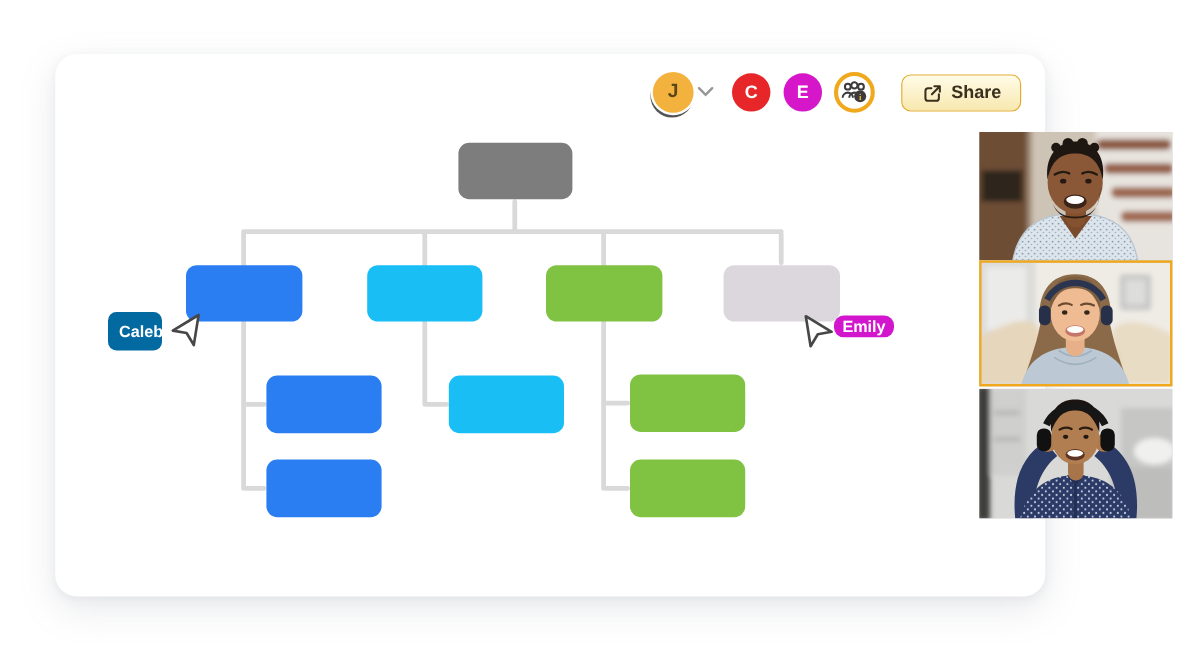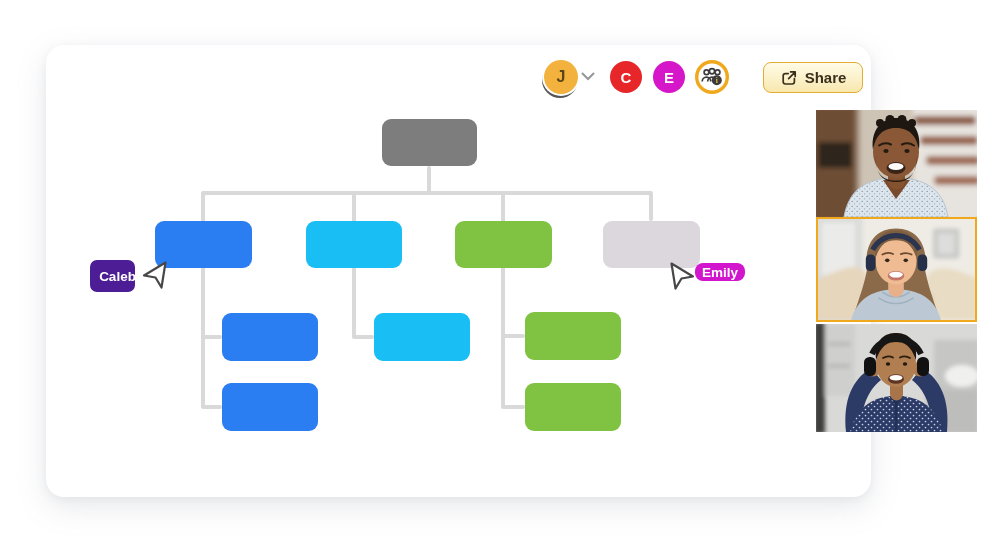--- a/index.html
+++ b/index.html
@@ -89,29 +89,29 @@
       <circle cx="12.5" cy="13.2" r="2.4"></circle>
       <circle cx="18" cy="12.2" r="2.6"></circle>
       <circle cx="23.5" cy="13.2" r="2.4"></circle>
       <path d="M8.2 22.5 a4.3 4.3 0 0 1 8.6 0"></path>
       <path d="M13.7 22.5 a4.3 4.3 0 0 1 8.6 0"></path>
     </g>
     <circle cx="22.8" cy="21.3" r="5" fill="#3b3b3b"></circle>
     <text x="22.8" y="24" font-size="7.5" fill="#f3b23d" text-anchor="middle" font-weight="bold" font-family="Liberation Serif, serif">i</text>
   </svg>
 
-  <div id="share-btn" style="color: rgb(57, 48, 29); margin-left: 12px;">
+  <div id="share-btn" style="color: rgb(57, 48, 29);">
     <svg width="18" height="18" viewBox="0 0 18 18">
       <path d="M8.2 4.6 H5.4 a2.2 2.2 0 0 0 -2.2 2.2 v6 a2.2 2.2 0 0 0 2.2 2.2 h6.8 a2.2 2.2 0 0 0 2.2 -2.2 v-3.2" stroke="#39301d" stroke-width="1.7" fill="none" stroke-linecap="round"></path>
       <path d="M10.6 2.9 h4.6 v4.6 M14.8 3.3 L8.6 9.6" stroke="#39301d" stroke-width="1.7" fill="none" stroke-linecap="round" stroke-linejoin="round"></path>
     </svg>
     <span>Share</span>
   </div>
 
-  <div class="cursor-label" id="caleb-label" style="background-color: #4c1d95; padding-left: 10px;">Caleb</div>
+  <div class="cursor-label" id="caleb-label" style="background-color: #0369a1; padding-left: 10px;">Caleb</div>
   <svg class="cursor-arrow" id="caleb-cursor" width="28" height="30" viewBox="0 0 28 30">
     <path d="M24.5 2.5 L3 15.5 L14.5 17.5 L20.5 27.5 Z" fill="#ffffff" stroke="#474747" stroke-width="2.2" stroke-linejoin="round"></path>
   </svg>
 
   <svg class="cursor-arrow" id="emily-cursor" width="28" height="30" viewBox="0 0 28 30">
     <path d="M3.5 2.5 L25 15.5 L13.5 17.5 L7.5 27.5 Z" fill="#ffffff" stroke="#474747" stroke-width="2.2" stroke-linejoin="round"></path>
   </svg>
   <div class="cursor-label" id="emily-label" style="background-color: rgb(210, 22, 206);">Emily</div>
 
   <div class="video-thumb" id="thumb-1">

